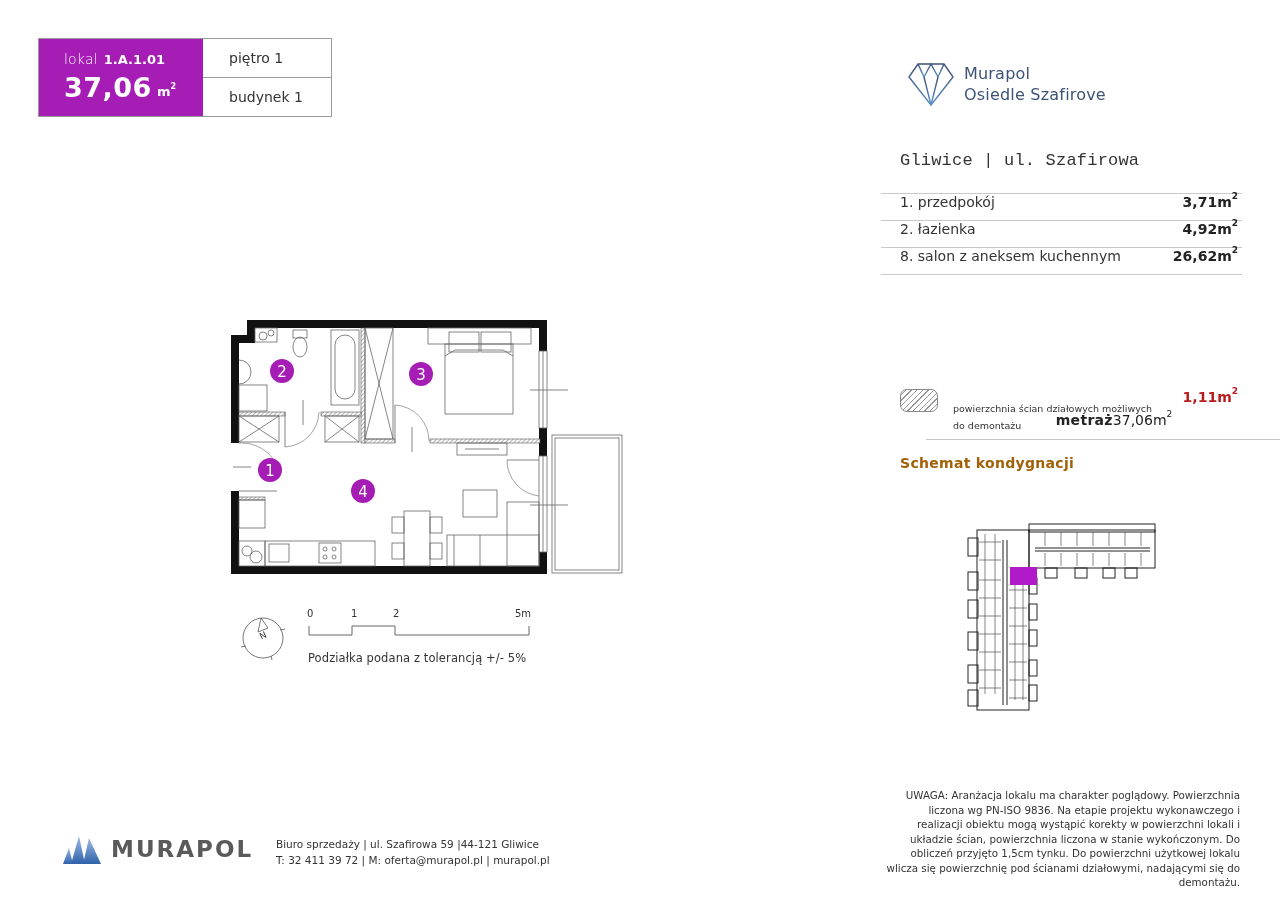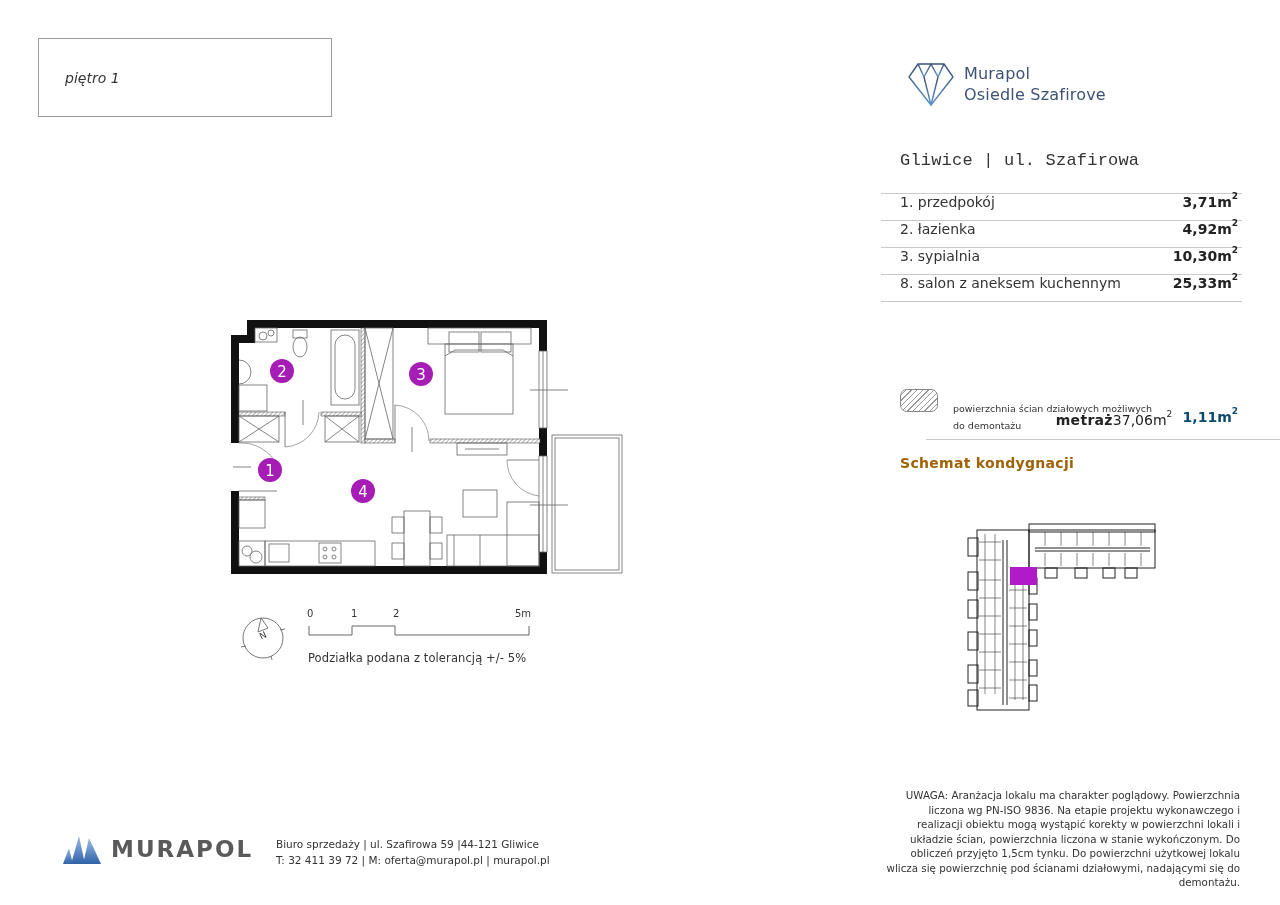--- a/index.html
+++ b/index.html
@@ -7,41 +7,41 @@
   body { position: relative; font-family: "DejaVu Sans", sans-serif; color: #2b2b2b; }
 
   
   .unit-box { position: absolute; left: 38px; top: 38px; width: 294px; height: 79px; border: 1px solid #9a9a9a; display: flex; }
   .unit-main { width: 164px; height: 100%; background: #a51db4; color: #fff; padding: 10px 0 0 25px; position: relative; }
   .unit-main .lbl { font-size: 14px; font-weight: 300; letter-spacing: 0.2px; opacity: 0.95; }
   .unit-main .code { font-size: 13px; font-weight: bold; margin-left: 6px; }
   .unit-main .area { position: absolute; left: 25px; top: 33px; font-size: 27px; font-weight: bold; letter-spacing: 0.5px; }
   .unit-main .unit { position: absolute; left: 118px; top: 45px; font-size: 13px; font-weight: bold; }
   .unit-main .unit sup { font-size: 8px; vertical-align: top; position: relative; top: -2px; }
-  .unit-side { flex: 1; display: flex; flex-direction: column; font-style: italic; }
+  .unit-side { flex: 1; display: flex; flex-direction: column; }
   .unit-side .cell { flex: 1; font-size: 14px; padding-left: 26px; display: flex; align-items: center; color: #333; }
   .unit-side .cell + .cell { border-top: 1px solid #9a9a9a; }
 
   
   .brand { position: absolute; left: 906px; top: 60px; display: flex; align-items: center; }
   .brand svg { width: 50px; height: 48px; }
   .brand-text { margin-left: 8px; color: #3d5277; font-size: 16px; line-height: 21px; font-weight: 500; letter-spacing: 0.2px; }
 
   .city { position: absolute; left: 900px; top: 151px; font-size: 17px; color: #333; letter-spacing: 0.2px; font-family: Liberation Mono, monospace; }
 
   
   .rooms { position: absolute; left: 881px; top: 193px; width: 361px; border-top: 1px solid #c9c9c9; }
   .room-row { height: 27px; border-bottom: 1px solid #c9c9c9; display: flex; align-items: flex-start; justify-content: space-between; padding: 0 4px 0 19px; font-size: 14px; color: #333; }
   .room-row .val { font-weight: bold; font-size: 14px; color: #222; }
   sup.s { font-size: 9px; vertical-align: top; position: relative; top: -3px; }
 
   .partition { position: absolute; left: 881px; top: 380px; width: 361px; height: 40px; }
   .hatch { position: absolute; left: 19px; top: 9px; width: 38px; height: 23px; border: 1px solid #888; border-radius: 7px; background: repeating-linear-gradient(135deg, #fff 0 3px, #999 3px 4px); }
   .partition .desc { position: absolute; left: 72px; top: 4px; font-size: 9.5px; line-height: 17px; color: #333; width: 210px; font-weight: 500; margin-top: 16px; }
-  .partition .val { position: absolute; right: 4px; top: 29px; font-weight: bold; font-size: 14px; color: #0c4a6e; }
+  .partition .val { position: absolute; right: 4px; top: 9px; font-weight: bold; font-size: 14px; color: #b91c1c; }
 
   .metraz { position: absolute; left: 926px; top: 416px; width: 361px; height: 24px; border-bottom: 1px solid #c9c9c9; display: flex; justify-content: center; align-items: center; padding: 0 4px 16px 19px; }
   .metraz .lbl { font-weight: bold; font-size: 14px; color: #222; letter-spacing: 0.3px; }
   .metraz .val { font-size: 14px; color: #222; }
 
   .schema-title { position: absolute; left: 900px; top: 455px; font-size: 14px; font-weight: bold; color: #a16207; letter-spacing: 0.3px; }
 
   .schema { position: absolute; left: 965px; top: 520px; width: 200px; height: 195px; }
 
   
@@ -58,22 +58,28 @@
   .footer-logo svg { width: 38px; height: 30px; }
   .footer-logo .name { margin-left: 10px; font-size: 23px; font-weight: bold; color: #5a5a5a; letter-spacing: 2px; }
   .footer-contact { position: absolute; left: 276px; top: 836px; font-size: 10.5px; line-height: 16px; color: #333; }
 
   .note { position: absolute; left: 880px; top: 788px; width: 360px; font-size: 10.3px; line-height: 14.5px; color: #333; text-align: right; }
 </style>
 </head>
 <body>
 
 <div class="unit-box">
+  <div class="unit-main">
+    <span class="lbl">lokal</span><span class="code">1.A.1.01</span>
+    <div class="area">37,06</div>
+    <div class="unit"><span>m</span><sup>2</sup></div>
+  </div>
   <div class="unit-side">
     <div class="cell">piętro 1</div>
+    <div class="cell">budynek 1</div>
   </div>
 </div>
 
 <div class="brand">
   <svg viewBox="0 0 50 48">
     <defs>
         <linearGradient id="dg" x1="0" y1="0" x2="0" y2="1">
           <stop offset="0" stop-color="#3d5277"></stop>
           <stop offset="1" stop-color="#5a8fc8"></stop>
         </linearGradient>
@@ -96,26 +102,22 @@
 <div class="rooms">
   <div class="room-row">
     <span>1. przedpokój</span>
     <span class="val"><span>3,71m</span><sup class="s">2</sup></span>
   </div>
   <div class="room-row">
     <span>2. łazienka</span>
     <span class="val"><span>4,92m</span><sup class="s">2</sup></span>
   </div>
   <div class="room-row">
-    <span>3. sypialnia</span>
-    <span class="val"><span>10,30m</span><sup class="s">2</sup></span>
-  </div>
-  <div class="room-row">
     <span>8. salon z aneksem kuchennym</span>
-    <span class="val"><span>25,33m</span><sup class="s">2</sup></span>
+    <span class="val"><span>26,62m</span><sup class="s">2</sup></span>
   </div>
 </div>
 
 <div class="partition">
   <div class="hatch"></div>
   <div class="desc">powierzchnia ścian działowych możliwych do demontażu</div>
   <div class="val"><span>1,11m</span><sup class="s">2</sup></div>
 </div>
 
 <div class="metraz">

